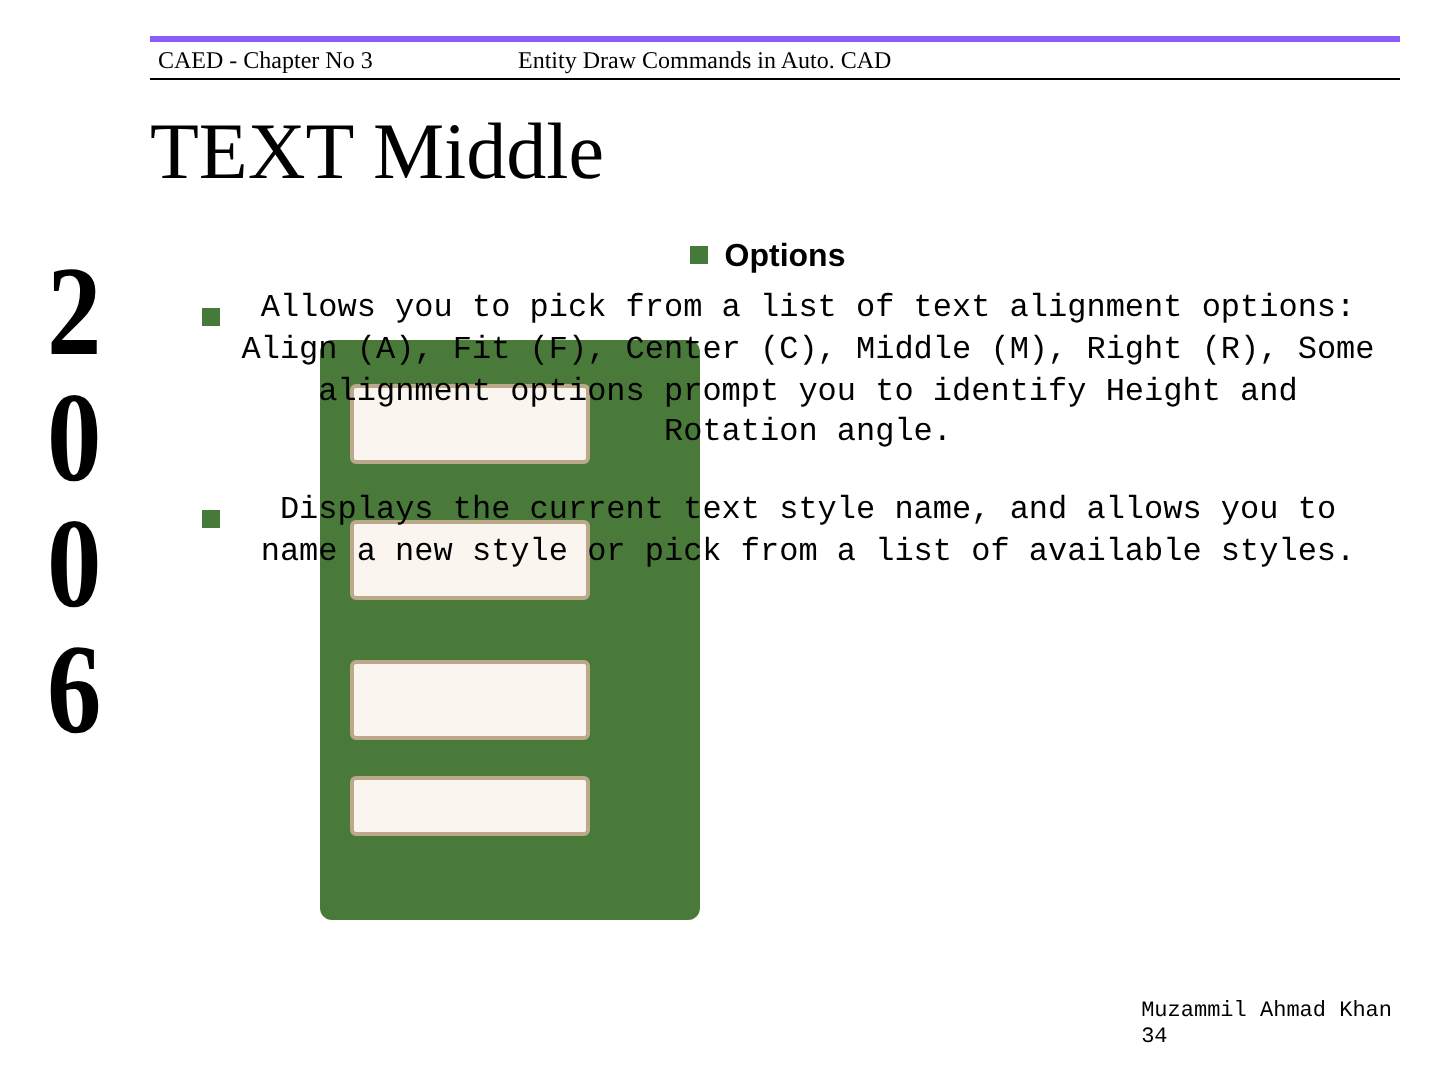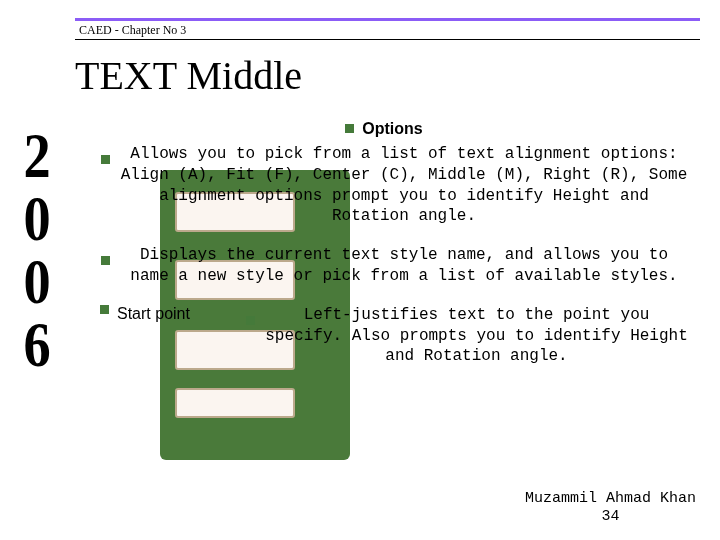--- a/index.html
+++ b/index.html
@@ -115,31 +115,32 @@
     display: flex;
     align-items: flex-start;
     line-height: 1.3;
   }
   .opt-desc .bullet-holder { width: 18px; flex: none; padding-top: 6px; }
   .opt-desc .text { flex: 1; font-family: Liberation Mono, monospace; }
   .footer {
     position: absolute;
     bottom: 14px;
     right: 24px;
-    text-align: center;
+    text-align: left;
     font-family: "Courier New", monospace;
-    font-size: 15px;
+    font-size: 11px;
     line-height: 1.2;
   }
 </style>
 </head>
 <body>
 
 <div class="header-band">
   <div class="header-left">CAED - Chapter No 3</div>
+  <div class="header-right">Entity Draw Commands in Auto. CAD</div>
 </div>
 
 <div class="title">TEXT Middle</div>
 
 <div class="side-year">2006</div>
 
 <div class="books-bg">
   <div class="book-stack"></div>
   <div class="drawer d1"></div>
   <div class="drawer d2"></div>
@@ -159,28 +160,18 @@
     </div>
   </div>
 
   <div class="option-item">
     <div class="opt-desc">
       <div class="bullet-holder"><span class="bullet"></span></div>
       <div class="text">Displays the current text style name, and allows you to name a new style or pick from a list of available styles.</div>
     </div>
   </div>
 
-  <div class="option-item">
-    <div class="opt-name">
-      <span class="bullet"></span>
-      <span>Start point</span>
-    </div>
-    <div class="opt-desc">
-      <div class="bullet-holder"><span class="bullet"></span></div>
-      <div class="text">Left-justifies text to the point you specify. Also prompts you to identify Height and Rotation angle.</div>
-    </div>
-  </div>
 </div>
 
 <div class="footer">
   <div>Muzammil Ahmad Khan</div>
   <div>34</div>
 </div>
 
 </body></html>

